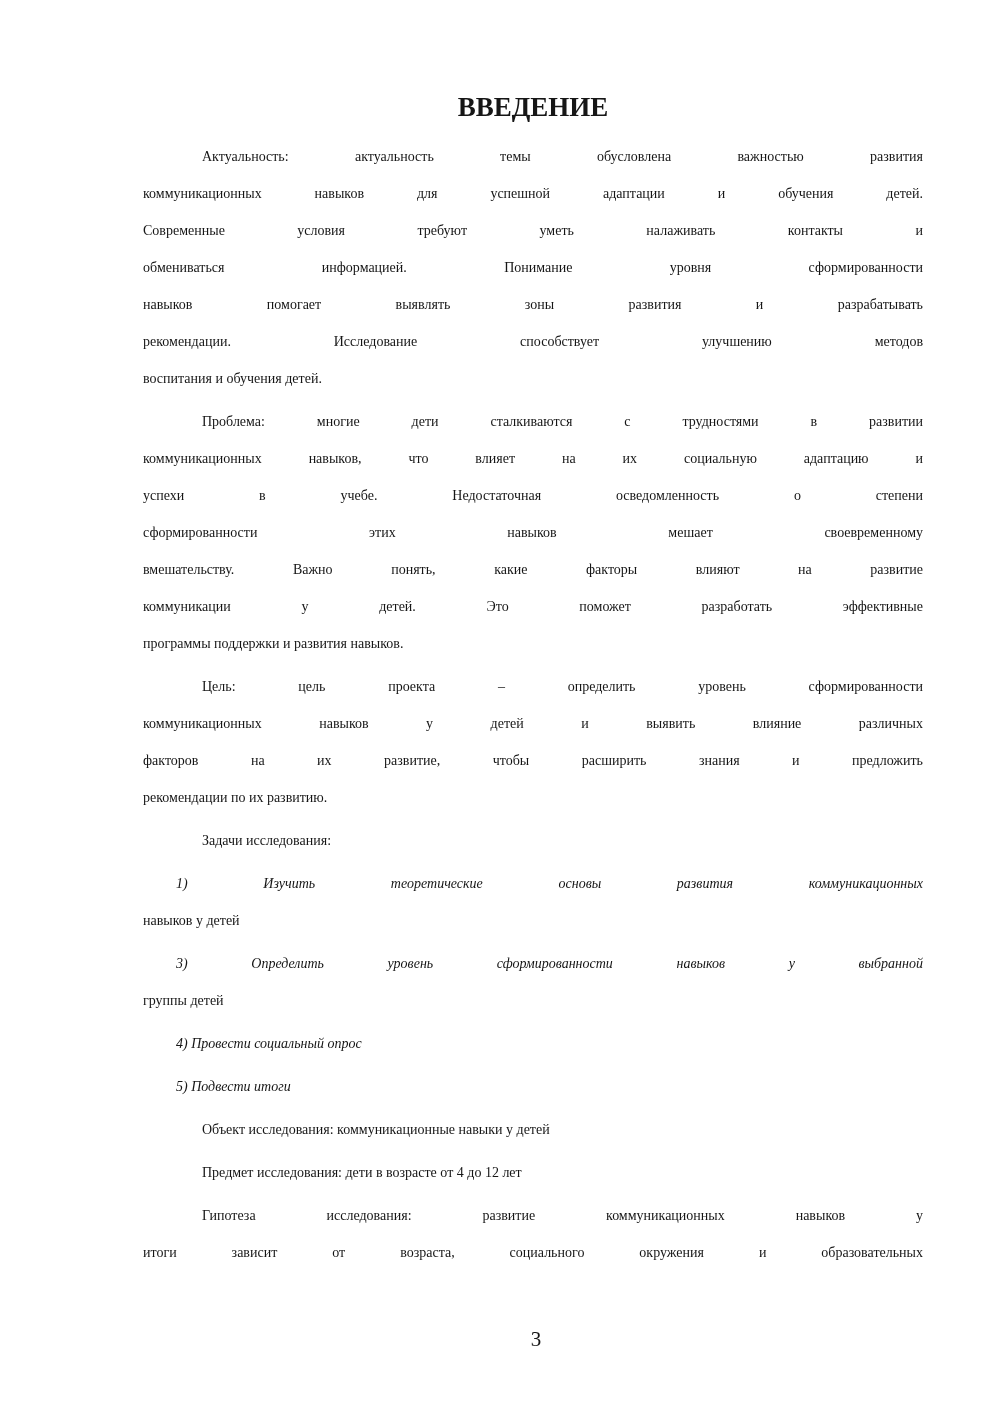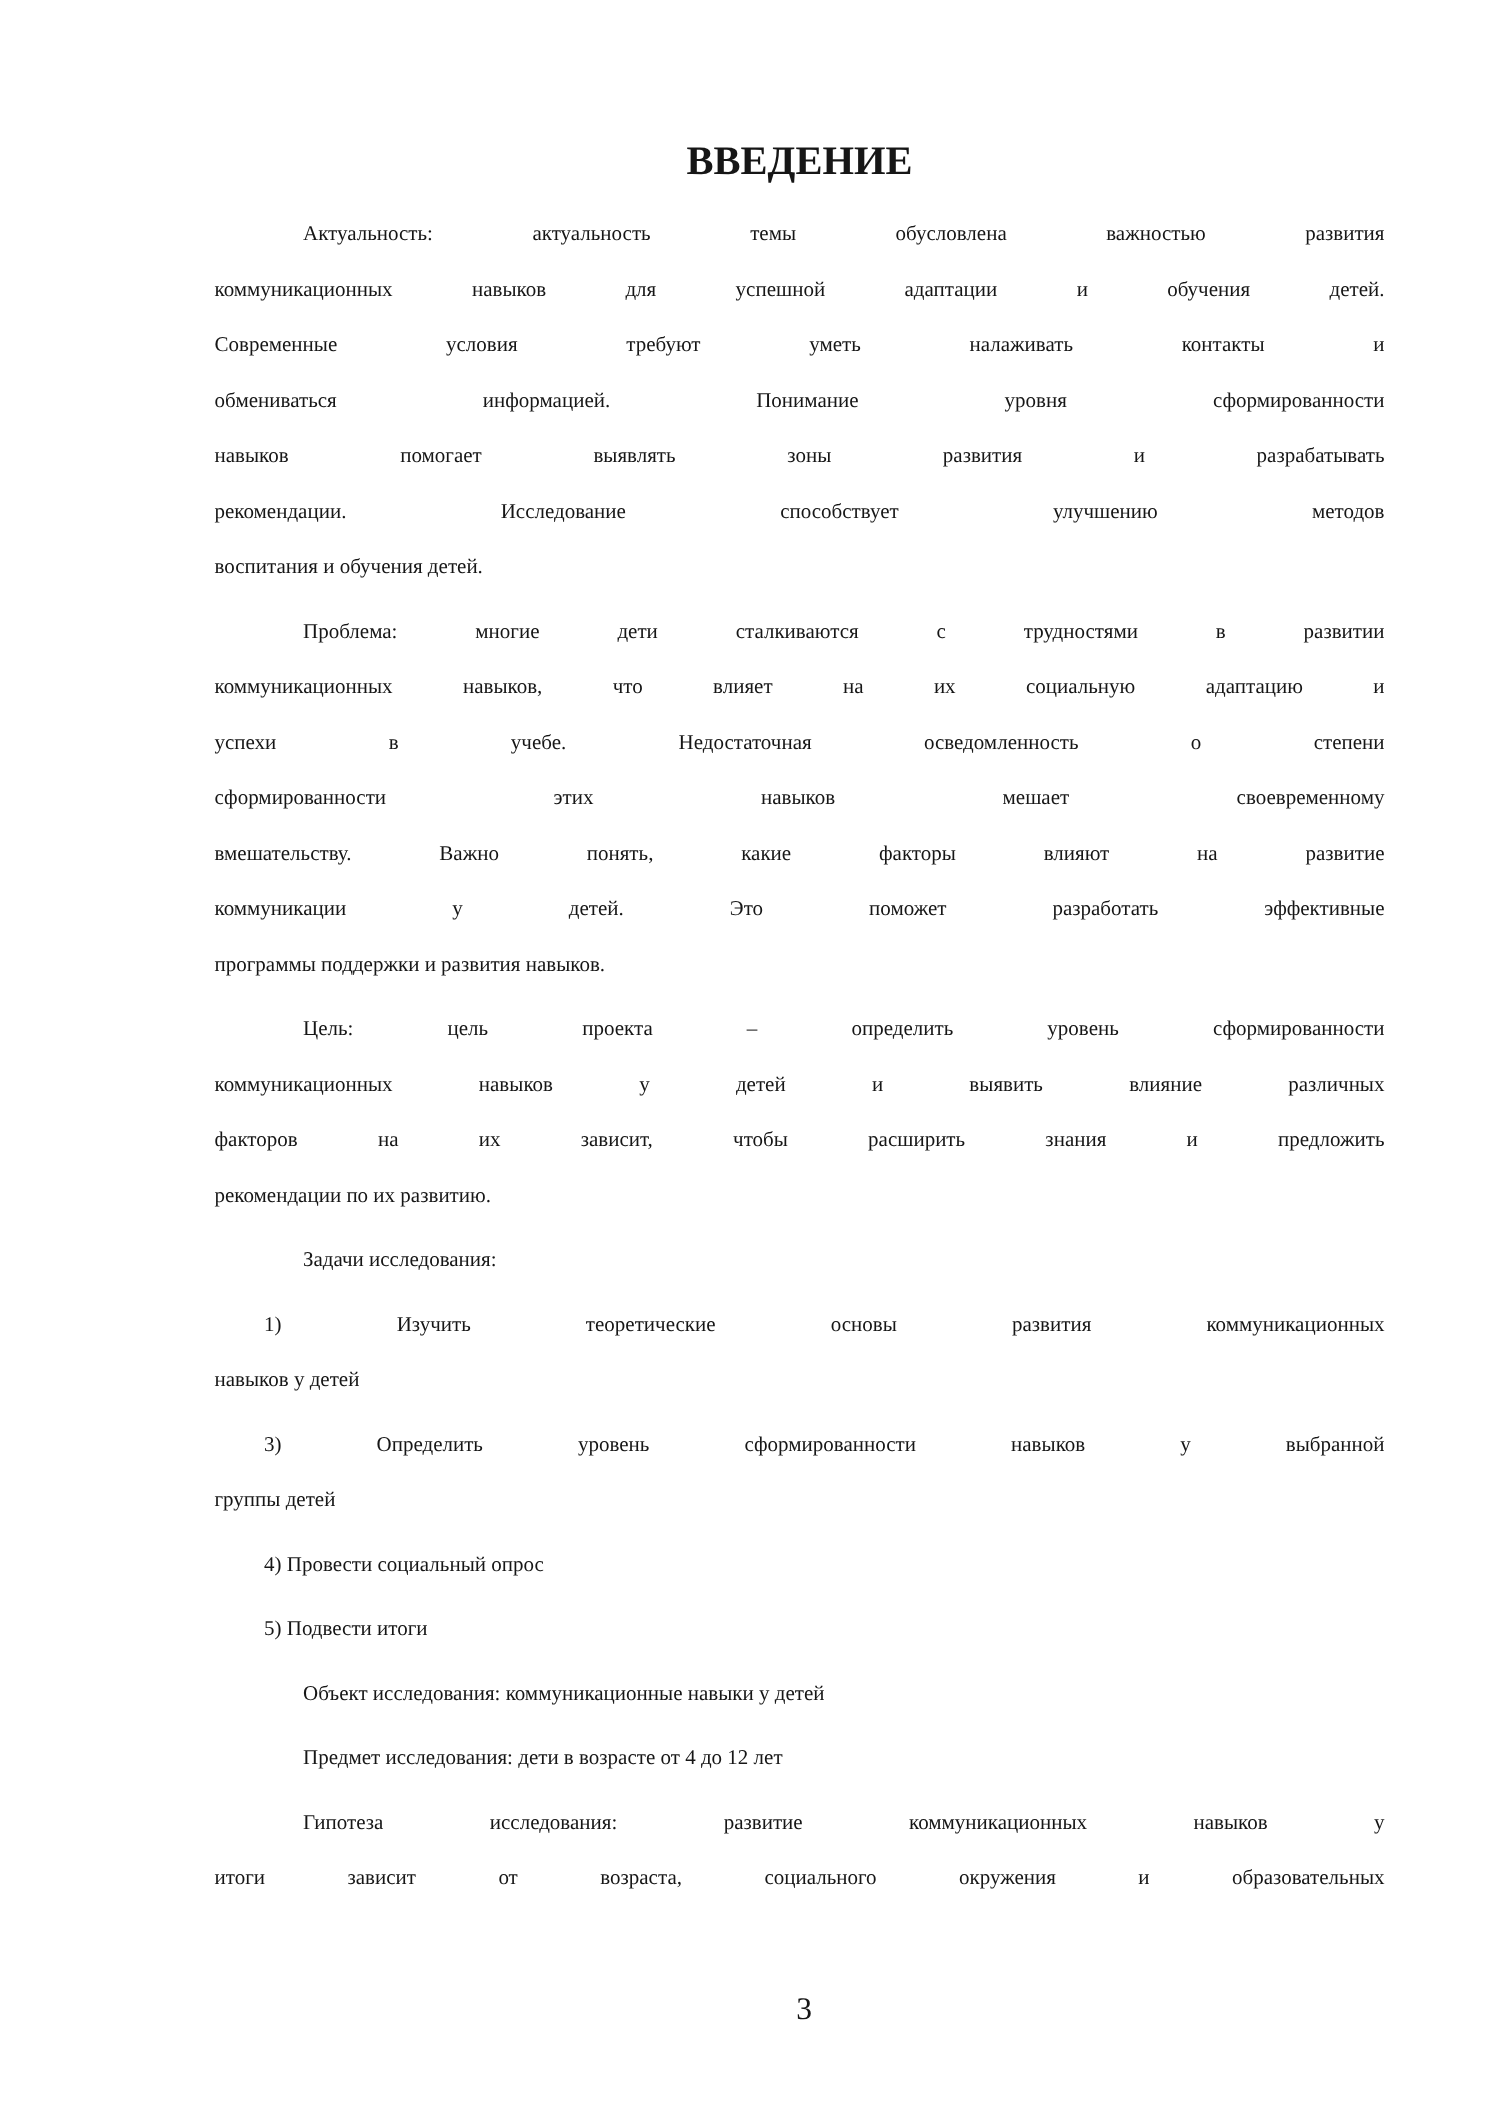--- a/index.html
+++ b/index.html
@@ -36,21 +36,21 @@
   }
   .line {
     text-align: justify;
     text-align-last: justify;
     white-space: normal;
   }
   .line.last {
     text-align-last: left;
   }
   .indent-body { text-indent: 59px; }
-  .indent-list { text-indent: 33px; }
+  .indent-list { text-indent: 33px; font-style: italic; }
   .page-number {
     position: absolute;
     left: 143px;
     top: 1321px;
     width: 786px;
     text-align: center;
     font-size: 21px;
     line-height: 37px;
   }
 </style>
@@ -77,21 +77,21 @@
     <div class="line">успехи в учебе. Недостаточная осведомленность о степени</div>
     <div class="line">сформированности этих навыков мешает своевременному</div>
     <div class="line">вмешательству. Важно понять, какие факторы влияют на развитие</div>
     <div class="line">коммуникации у детей. Это поможет разработать эффективные</div>
     <div class="line last">программы поддержки и развития навыков.</div>
   </div>
 
   <div class="para">
     <div class="line indent-body">Цель: цель проекта – определить уровень сформированности</div>
     <div class="line">коммуникационных навыков у детей и выявить влияние различных</div>
-    <div class="line">факторов на их зависит, чтобы расширить знания и предложить</div>
+    <div class="line">факторов на их развитие, чтобы расширить знания и предложить</div>
     <div class="line last">рекомендации по их развитию.</div>
   </div>
 
   <div class="para">
     <div class="line last indent-body">Задачи исследования:</div>
   </div>
 
   <div class="para">
     <div class="line indent-list">1) Изучить теоретические основы развития коммуникационных</div>
     <div class="line last">навыков у детей</div>

